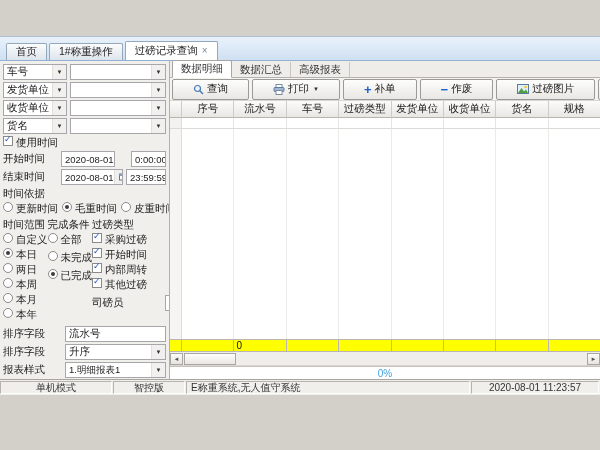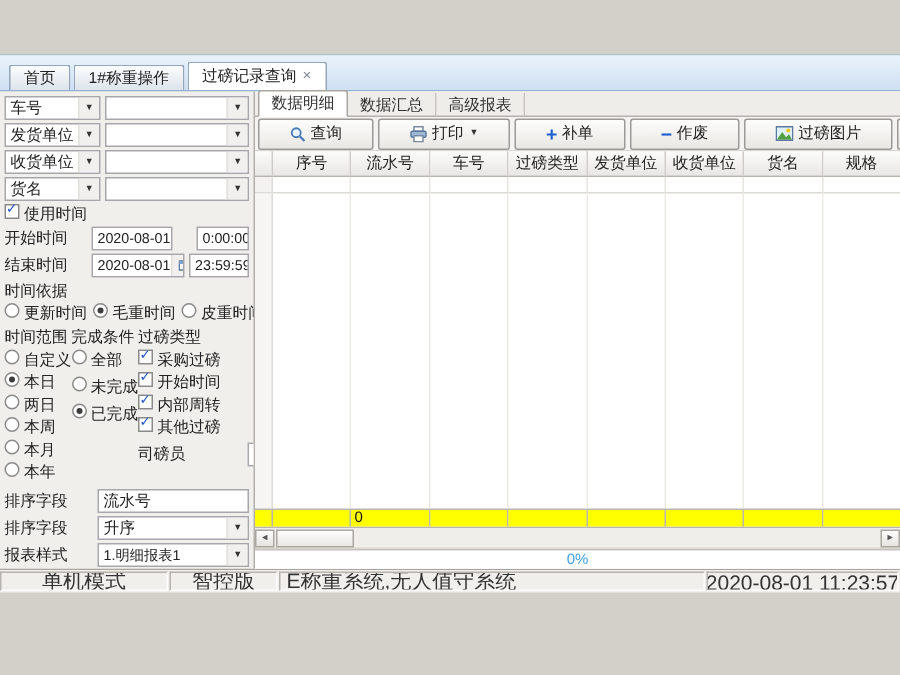--- a/index.html
+++ b/index.html
@@ -78,21 +78,21 @@
             display:flex;align-items:center;padding-left:2px;font-size:10px;color:#111;}
   .hscroll{height:13px;flex:0 0 auto;background:#f0eeeb;display:flex;align-items:center;border-bottom:1px solid #d9d6d1;}
   .sarrow{width:13px;height:12px;border:1px solid #aaa7a2;background:linear-gradient(#fcfcfb,#e6e4e0);
           display:flex;align-items:center;justify-content:center;font-size:6px;color:#555;box-sizing:border-box;}
   .thumb{width:52px;height:12px;margin-left:1px;border:1px solid #aaa7a2;background:linear-gradient(#fdfdfc,#e9e7e3);box-sizing:border-box;}
   .strack{flex:1;}
   .progress{height:12px;flex:0 0 auto;background:#fff;border-top:1px solid #c6c3bf;display:flex;
             align-items:center;justify-content:center;font-size:10px;color:#3fa0e0;}
 
   
-  .status{height:16px;display:flex;background:#f1efeb;border-top:1px solid #a8a5a0;box-sizing:border-box;font-size:14px;color:#333;text-align:center;}
+  .status{height:16px;display:flex;background:#f1efeb;border-top:1px solid #a8a5a0;box-sizing:border-box;font-size:10px;color:#333;text-align:center;}
   .seg{border:1px solid;border-color:#b7b4af #fdfdfd #fdfdfd #b7b4af;margin:1px 1px 1px 0;
        display:flex;align-items:center;box-sizing:border-box;white-space:nowrap;overflow:hidden;}
   .seg.c{justify-content:center;}
 
   svg{display:block;}
 </style>
 </head>
 <body>
 
 <div class="app">

